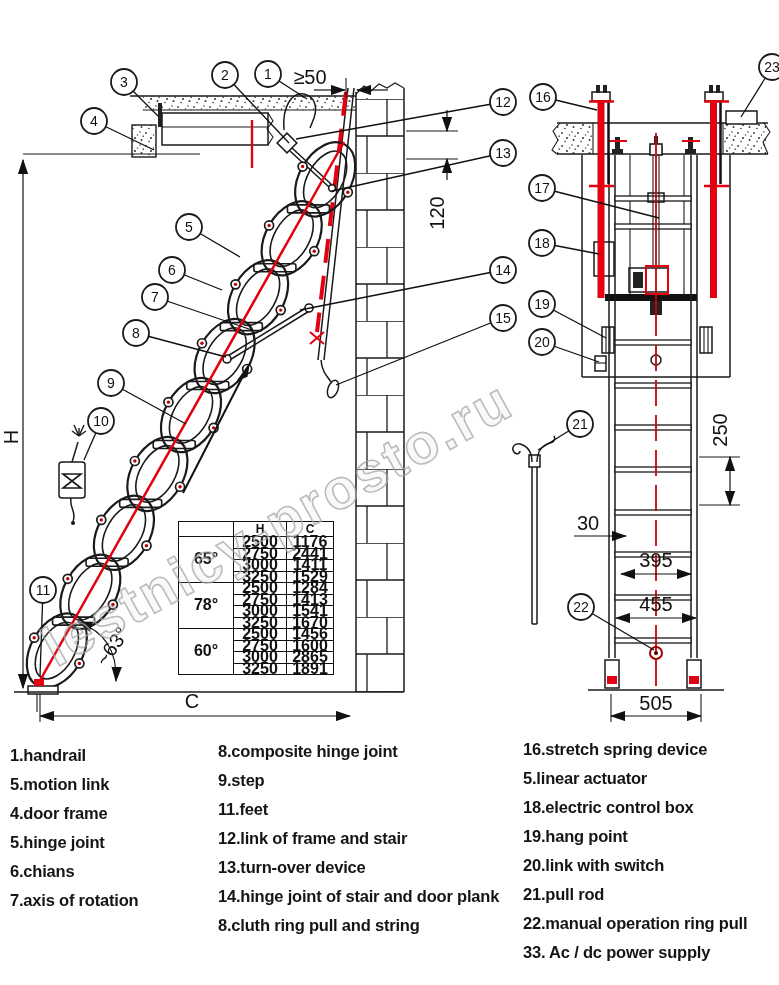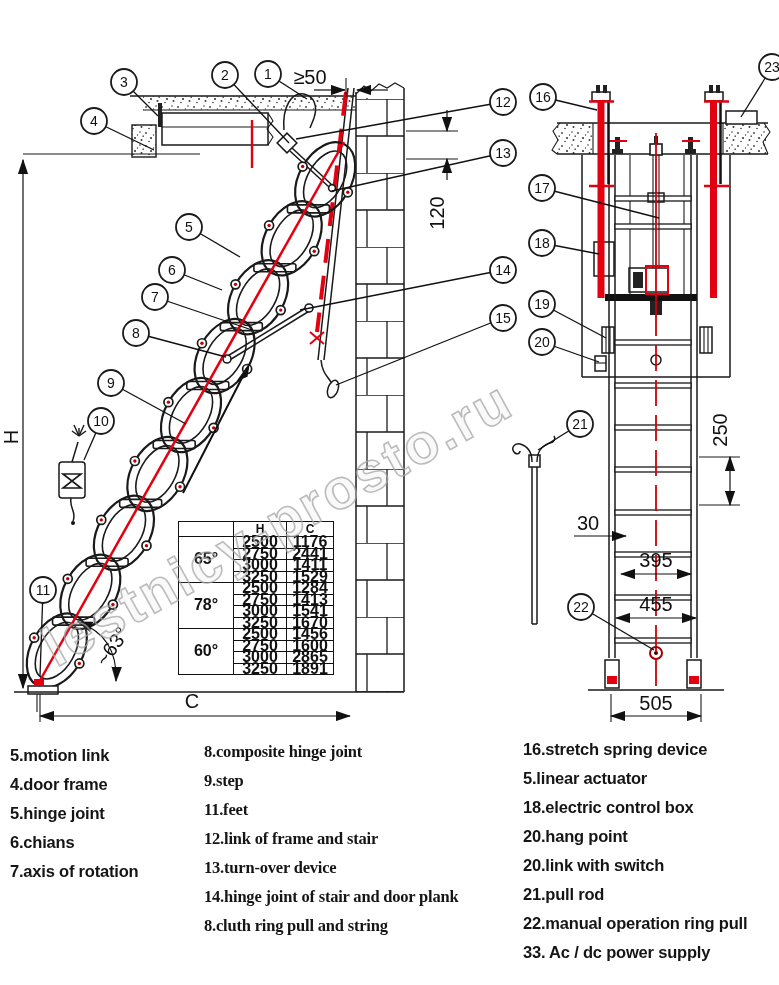--- a/index.html
+++ b/index.html
@@ -20,21 +20,21 @@
     font-size:16px;font-weight:700;text-align:center;line-height:10.5px;height:10.5px;}
   #spec-table th{height:14px;font-size:12px;}
   #spec-table .col-angle{width:54px;margin-top:26px;}
   #spec-table .col-h{width:52px;}
   #spec-table .col-c{width:46px;}
   
   .legend-col{position:absolute;z-index:10;white-space:nowrap;}
   .legend-item{font-size:16.5px;font-weight:700;letter-spacing:-0.2px;
     line-height:29px;height:29px;color:#151515;}
   #legend-col1{left:10px;top:741px;}
-  #legend-col2{left:204px;top:737px;font-family:Liberation Serif, serif;}
+  #legend-col2{left:218px;top:737px;}
   #legend-col3{left:523px;top:735px;}
   
   #watermark{position:absolute;left:8px;top:468px;width:620px;z-index:30;
     font-size:56px;font-weight:700;letter-spacing:3px;white-space:nowrap;
     transform:rotate(-29deg);transform-origin:50% 50%;
     color:rgba(200,200,200,0.10);
     -webkit-text-stroke:1.6px rgba(165,165,165,0.75);
     pointer-events:none;}
 </style>
 </head>
@@ -567,39 +567,40 @@
         <td>2865</td>
       </tr>
       <tr>
         <td>3250</td>
         <td>1891</td>
       </tr>
     </tbody>
 </table>
 
 <div id="legend-col1" class="legend-col">
+    <div class="legend-item">1.handrail</div>
     <div class="legend-item">5.motion link</div>
     <div class="legend-item">4.door frame</div>
     <div class="legend-item">5.hinge joint</div>
     <div class="legend-item">6.chians</div>
     <div class="legend-item">7.axis of rotation</div>
   </div>
 <div id="legend-col2" class="legend-col">
     <div class="legend-item">8.composite hinge joint</div>
     <div class="legend-item">9.step</div>
     <div class="legend-item">11.feet</div>
     <div class="legend-item">12.link of frame and stair</div>
     <div class="legend-item">13.turn-over device</div>
     <div class="legend-item">14.hinge joint of stair and door plank</div>
     <div class="legend-item">8.cluth ring pull and string</div>
   </div>
 <div id="legend-col3" class="legend-col">
     <div class="legend-item">16.stretch spring device</div>
     <div class="legend-item">5.linear actuator</div>
     <div class="legend-item">18.electric control box</div>
-    <div class="legend-item">20.hang point</div>
+    <div class="legend-item">19.hang point</div>
     <div class="legend-item">20.link with switch</div>
     <div class="legend-item">21.pull rod</div>
     <div class="legend-item">22.manual operation ring pull</div>
     <div class="legend-item">33. Ac / dc power supply</div>
   </div>
 
 <div id="watermark">lestnicy-prosto.ru</div>
 
 </body></html>

